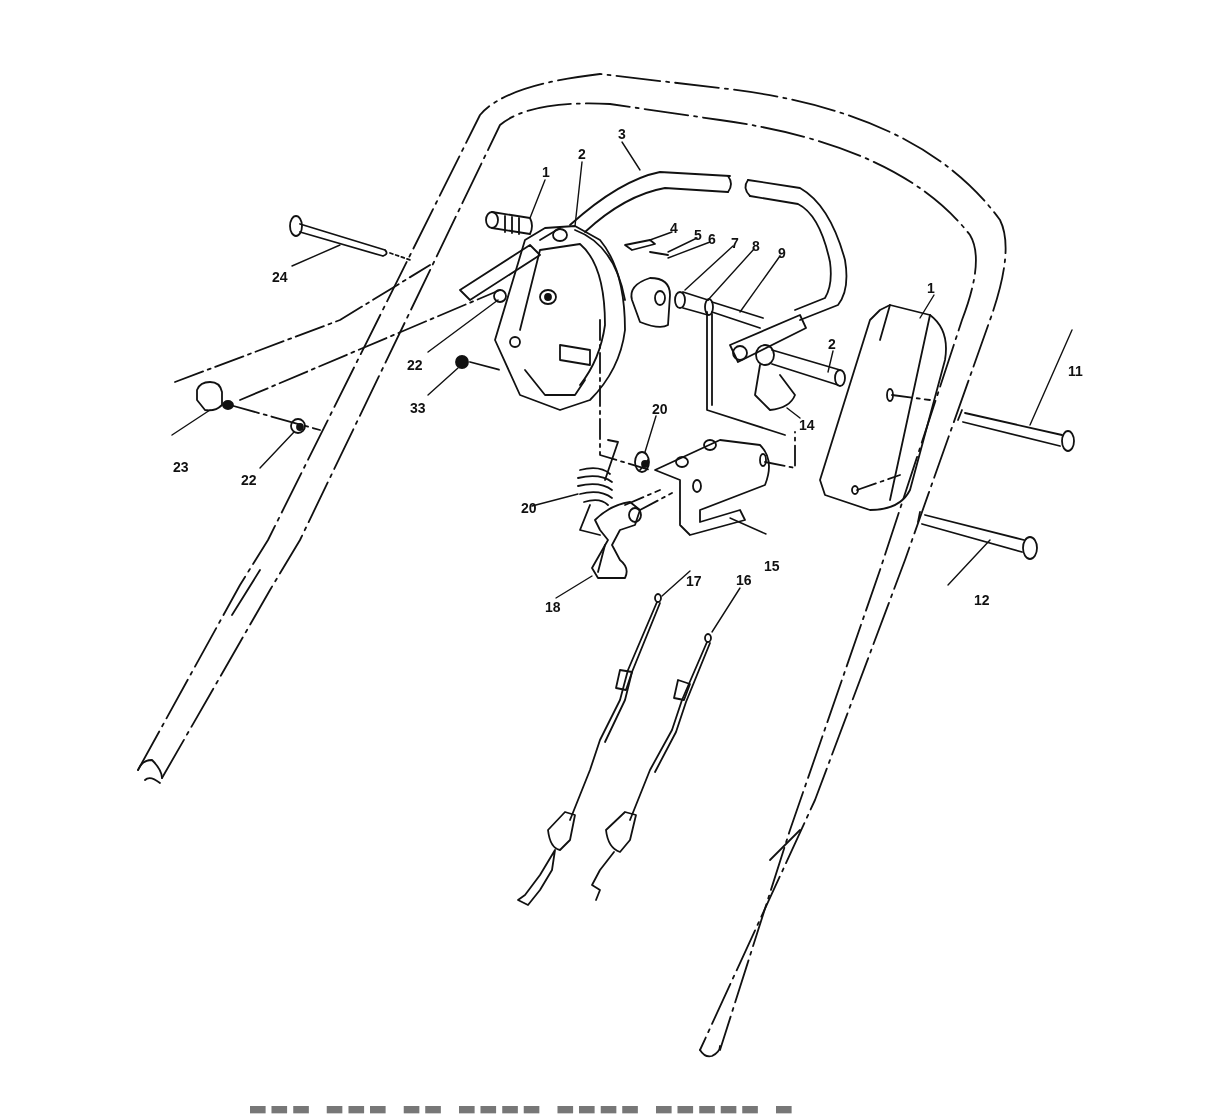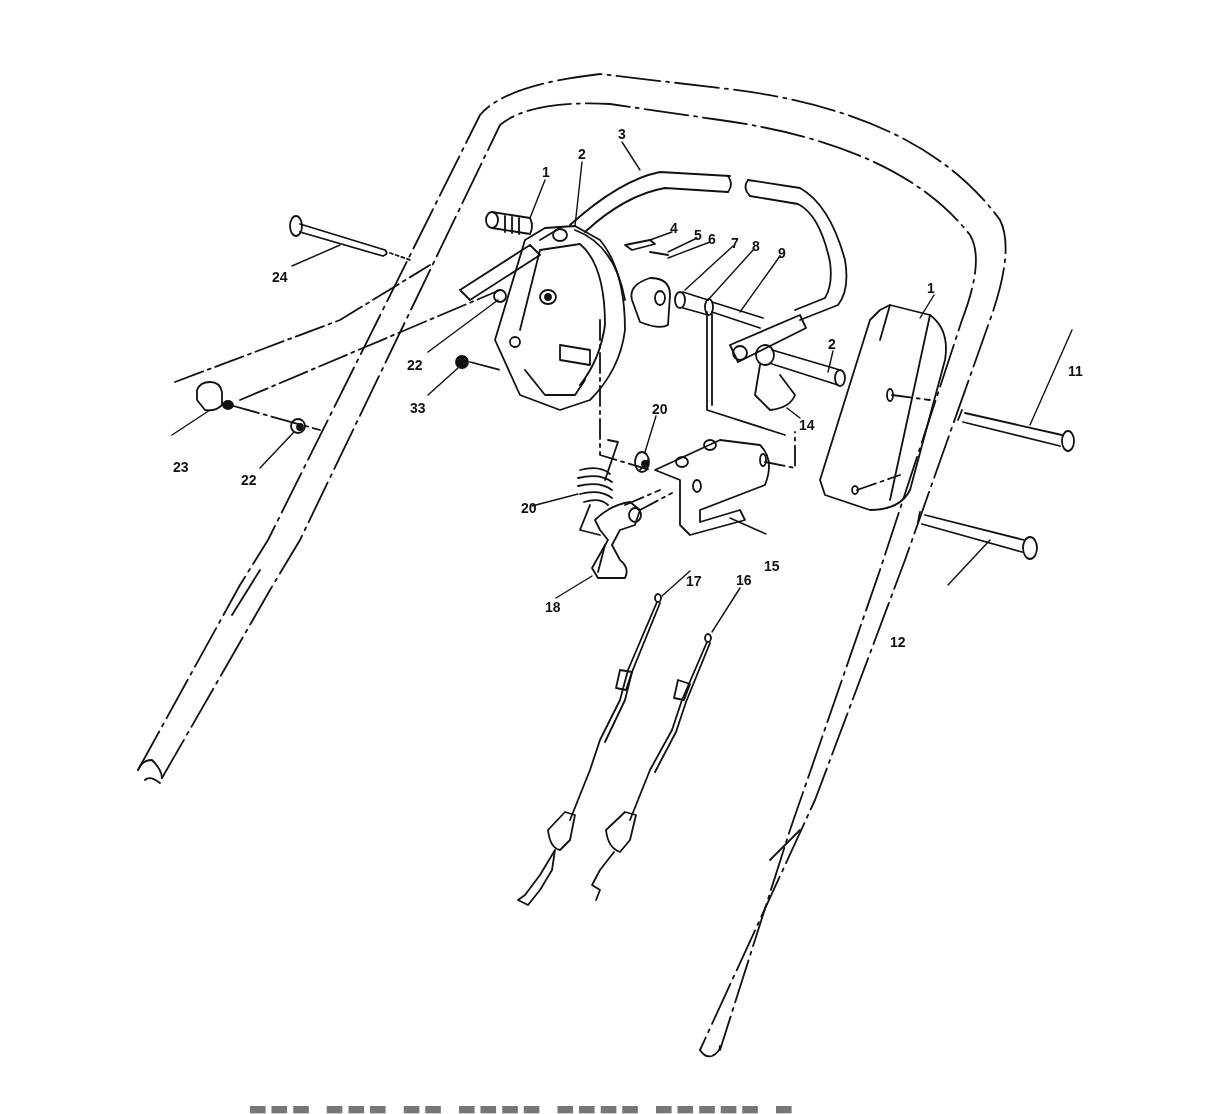--- a/index.html
+++ b/index.html
@@ -217,21 +217,21 @@
 <div class="lbl" style="left:578px;top:147px;">2</div>
 <div class="lbl" style="left:618px;top:127px;">3</div>
 <div class="lbl" style="left:670px;top:221px;">4</div>
 <div class="lbl" style="left:694px;top:228px;">5</div>
 <div class="lbl" style="left:708px;top:232px;">6</div>
 <div class="lbl" style="left:731px;top:236px;">7</div>
 <div class="lbl" style="left:752px;top:239px;">8</div>
 <div class="lbl" style="left:778px;top:246px;">9</div>
 <div class="lbl" style="left:927px;top:281px;">1</div>
 <div class="lbl" style="left:1068px;top:316px;margin-top:48px;">11</div>
-<div class="lbl" style="left:890px;top:593px;margin-top:42px;">12</div>
+<div class="lbl" style="left:974px;top:593px;">12</div>
 <div class="lbl" style="left:828px;top:337px;">2</div>
 <div class="lbl" style="left:799px;top:418px;">14</div>
 <div class="lbl" style="left:764px;top:559px;text-align:center;">15</div>
 <div class="lbl" style="left:736px;top:573px;">16</div>
 <div class="lbl" style="left:686px;top:556px;margin-top:18px;">17</div>
 <div class="lbl" style="left:545px;top:600px;">18</div>
 <div class="lbl" style="left:652px;top:402px;">20</div>
 <div class="lbl" style="left:509px;top:501px;margin-left:12px;">20</div>
 <div class="lbl" style="left:410px;top:401px;">33</div>
 <div class="lbl" style="left:407px;top:358px;">22</div>

